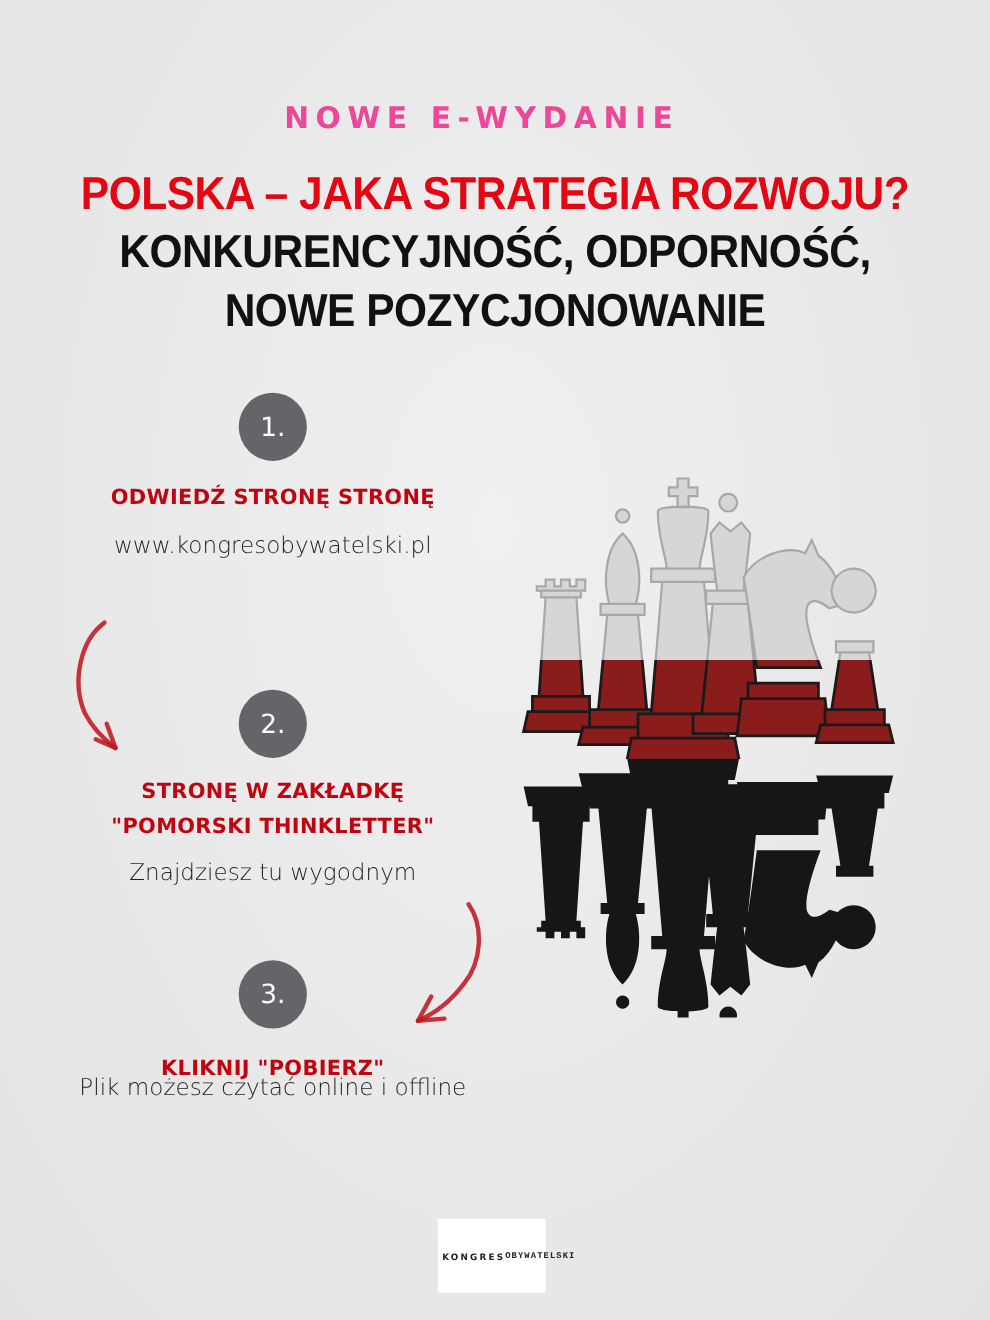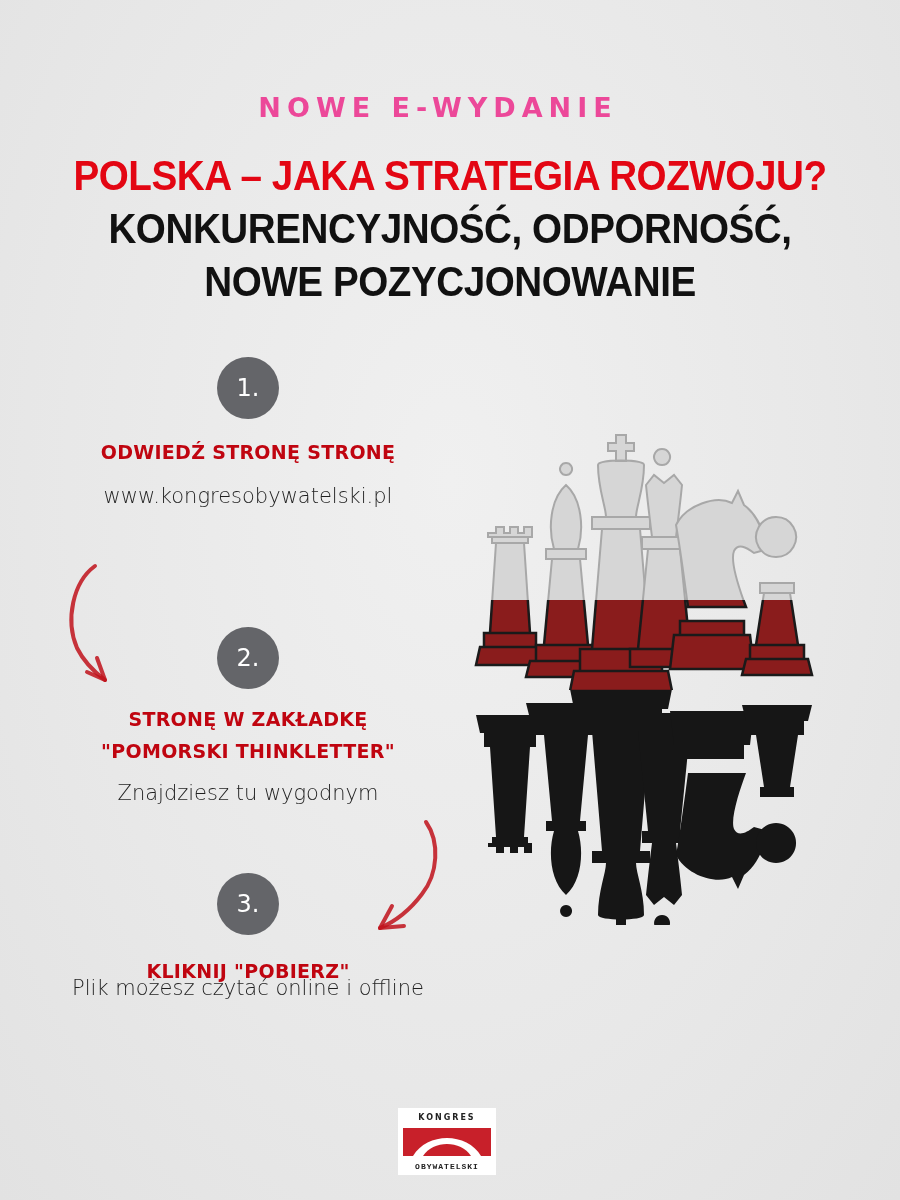--- a/index.html
+++ b/index.html
@@ -44,21 +44,21 @@
     .step-text {
       position: absolute; left: 0; width: 496px; text-align: center;
       font-family: "DejaVu Sans", sans-serif; font-weight: normal;
       font-size: 21px; color: #1f1f1f; line-height: 32px;
       font-weight: 300;
     }
     .arrow { position: absolute; }
     .chess { position: absolute; left: 470px; top: 425px; }
     .logo {
       position: absolute; left: 398px; top: 1108px; width: 98px; height: 67px;
-      background: #fff; display: flex; flex-direction: column; align-items: center;
+      background: #fff; display: flex; flex-direction: row; align-items: center;
       justify-content: space-between; padding: 5px 4px 4px;
     }
     .logo-top, .logo-bottom {
       font-family: "DejaVu Sans", sans-serif; font-weight: bold; font-size: 8px;
       color: #222; letter-spacing: 2px;
     }
     .logo-bottom { letter-spacing: 1px; font-family: Liberation Mono, monospace; }
     .logo-mark { width: 88px; height: 28px; }
   </style>
 </head>

